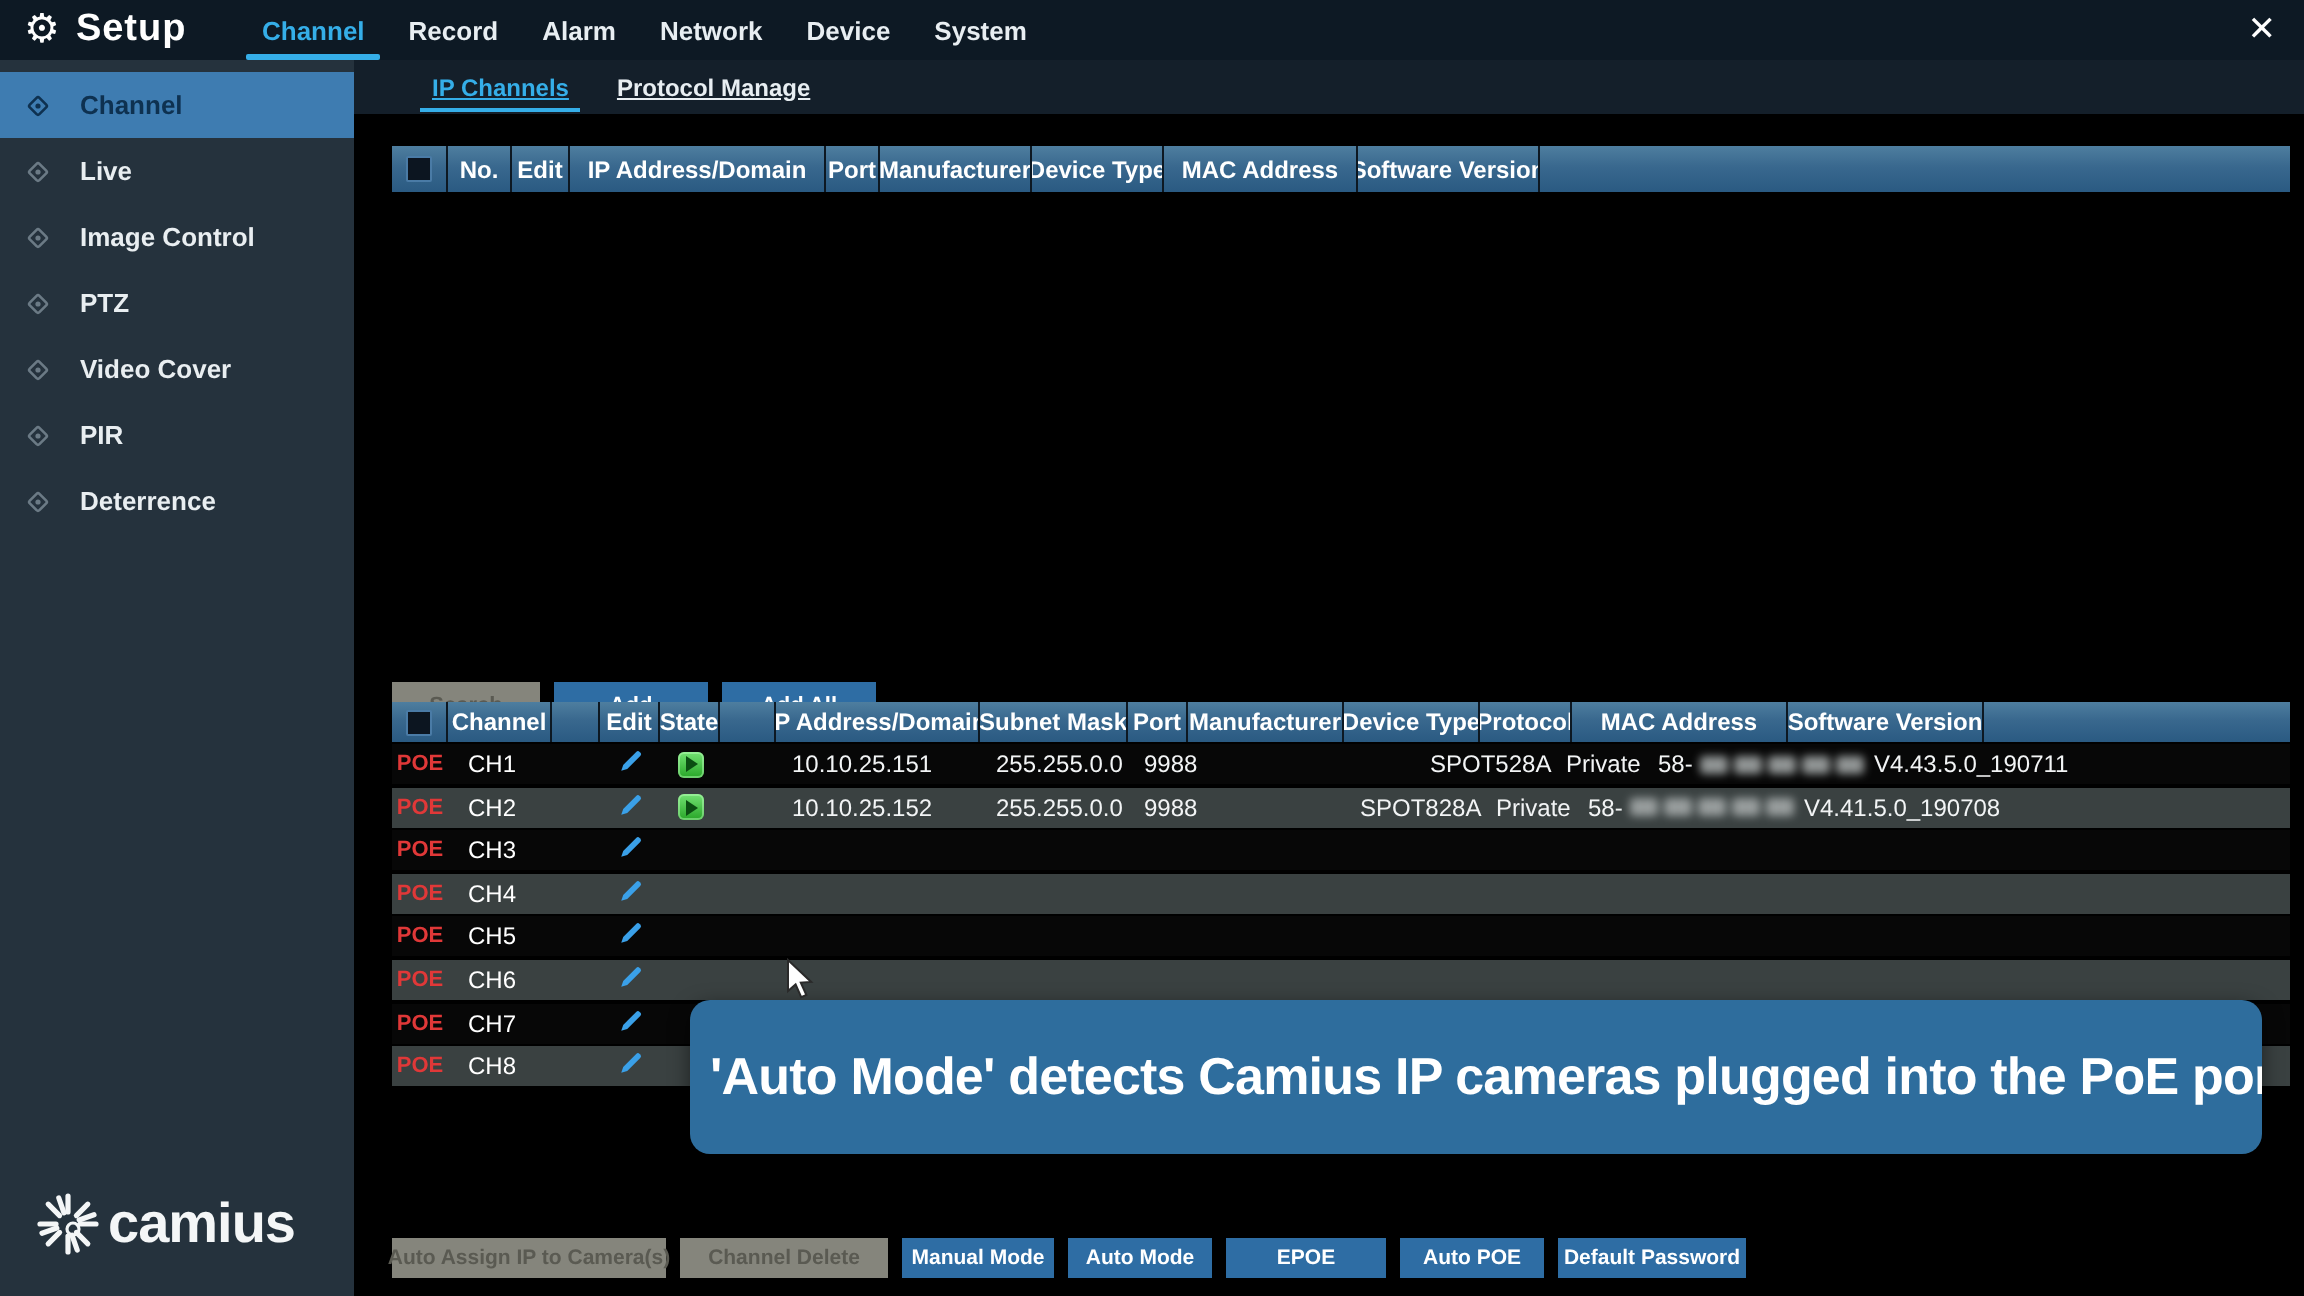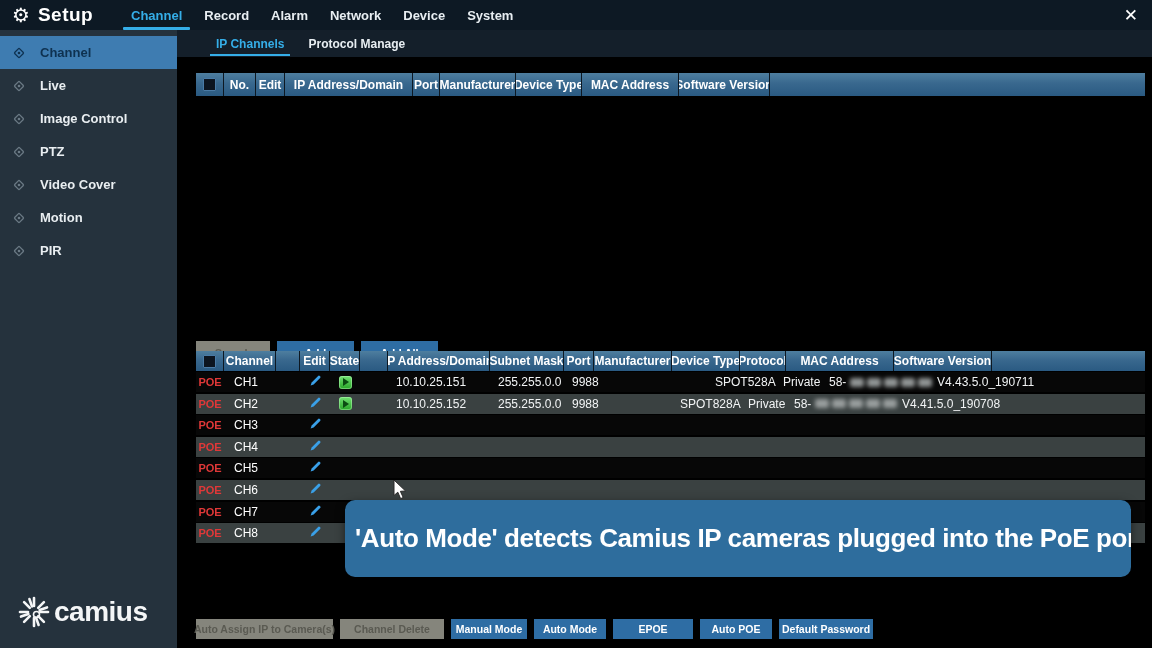--- a/index.html
+++ b/index.html
@@ -26,21 +26,21 @@
   .sb-items{padding-top:6px;}
   .sb-item{height:33px;display:flex;align-items:center;gap:15px;padding-left:13px;color:#e9eef1;font-size:13px;font-weight:bold;cursor:default;}
   .sb-item .pin{color:#6b7a85;display:flex;}
   .sb-item.active{background:var(--sb-active);color:#0e3150;}
   .sb-item.active .pin{color:#0e3150;}
   .logo{position:absolute;left:16px;bottom:18px;display:flex;align-items:center;gap:2px;color:#fff;}
   .logo-text{font-size:28px;font-weight:bold;letter-spacing:-.5px;color:#f4f6f7;}
 
   
   .subtabs{position:absolute;left:177px;top:30px;width:975px;height:27px;background:#141f2a;display:flex;align-items:center;padding-left:27px;}
-  .tab{position:relative;height:27px;display:flex;align-items:center;padding:0 12px;color:#e8eef2;font-size:12px;font-weight:bold;}
+  .tab{position:relative;height:27px;display:flex;align-items:center;padding:0 12px;color:#e8eef2;font-size:12px;font-weight:bold;text-decoration:underline;}
   .tab.active{color:var(--accent);}
   .tab.active::after{content:"";position:absolute;left:6px;right:6px;bottom:1px;height:2px;background:var(--accent);}
 
   
   .hdr{position:absolute;display:flex;background:linear-gradient(180deg,var(--hdr-top) 0%,#39688e 45%,var(--hdr-bot) 100%);}
   .hcell{display:flex;align-items:center;justify-content:center;color:#fff;font-size:12px;font-weight:bold;border-right:1px solid #0d1822;white-space:nowrap;overflow:hidden;}
   .hcell.filler{flex:1;border-right:none;}
   .checkbox{width:13px;height:13px;background:#0c1520;border:1px solid #4a7ba6;border-radius:1px;}
   #dhdr{left:196px;top:73px;width:949px;height:23px;}
   #chdr{left:196px;top:351px;width:949px;height:20px;}
@@ -127,28 +127,28 @@
             <rect x="2.6" y="2.6" width="6.8" height="6.8" rx="1" transform="rotate(45 6 6)" fill="none" stroke="currentColor" stroke-width="1.3"></rect>
             <circle cx="6" cy="6" r="1.3" fill="currentColor"></circle>
           </svg>
           <span>Video Cover</span>
         </div>
         <div class="sb-item">
           <svg class="pin" width="12" height="12" viewBox="0 0 12 12">
             <rect x="2.6" y="2.6" width="6.8" height="6.8" rx="1" transform="rotate(45 6 6)" fill="none" stroke="currentColor" stroke-width="1.3"></rect>
             <circle cx="6" cy="6" r="1.3" fill="currentColor"></circle>
           </svg>
-          <span>Motion</span>
-        </div>
-        <div class="sb-item">
-          <svg class="pin" width="12" height="12" viewBox="0 0 12 12">
-            <rect x="2.6" y="2.6" width="6.8" height="6.8" rx="1" transform="rotate(45 6 6)" fill="none" stroke="currentColor" stroke-width="1.3"></rect>
-            <circle cx="6" cy="6" r="1.3" fill="currentColor"></circle>
-          </svg>
           <span>PIR</span>
+        </div>
+        <div class="sb-item">
+          <svg class="pin" width="12" height="12" viewBox="0 0 12 12">
+            <rect x="2.6" y="2.6" width="6.8" height="6.8" rx="1" transform="rotate(45 6 6)" fill="none" stroke="currentColor" stroke-width="1.3"></rect>
+            <circle cx="6" cy="6" r="1.3" fill="currentColor"></circle>
+          </svg>
+          <span>Deterrence</span>
         </div>
       </div>
     <div class="logo">
       <svg width="36" height="36" viewBox="-18 -18 36 36">
         <g stroke="#f4f6f7" stroke-width="2.6" stroke-linecap="round">
           <line x1="0" y1="-6" x2="0" y2="-14"></line>
             <line x1="0" y1="6" x2="0" y2="14"></line>
           <line x1="-6" y1="0" x2="-14" y2="0"></line>
             <line x1="6" y1="0" x2="14" y2="0"></line>
           <line x1="-4.2" y1="-4.2" x2="-9.9" y2="-9.9"></line>

